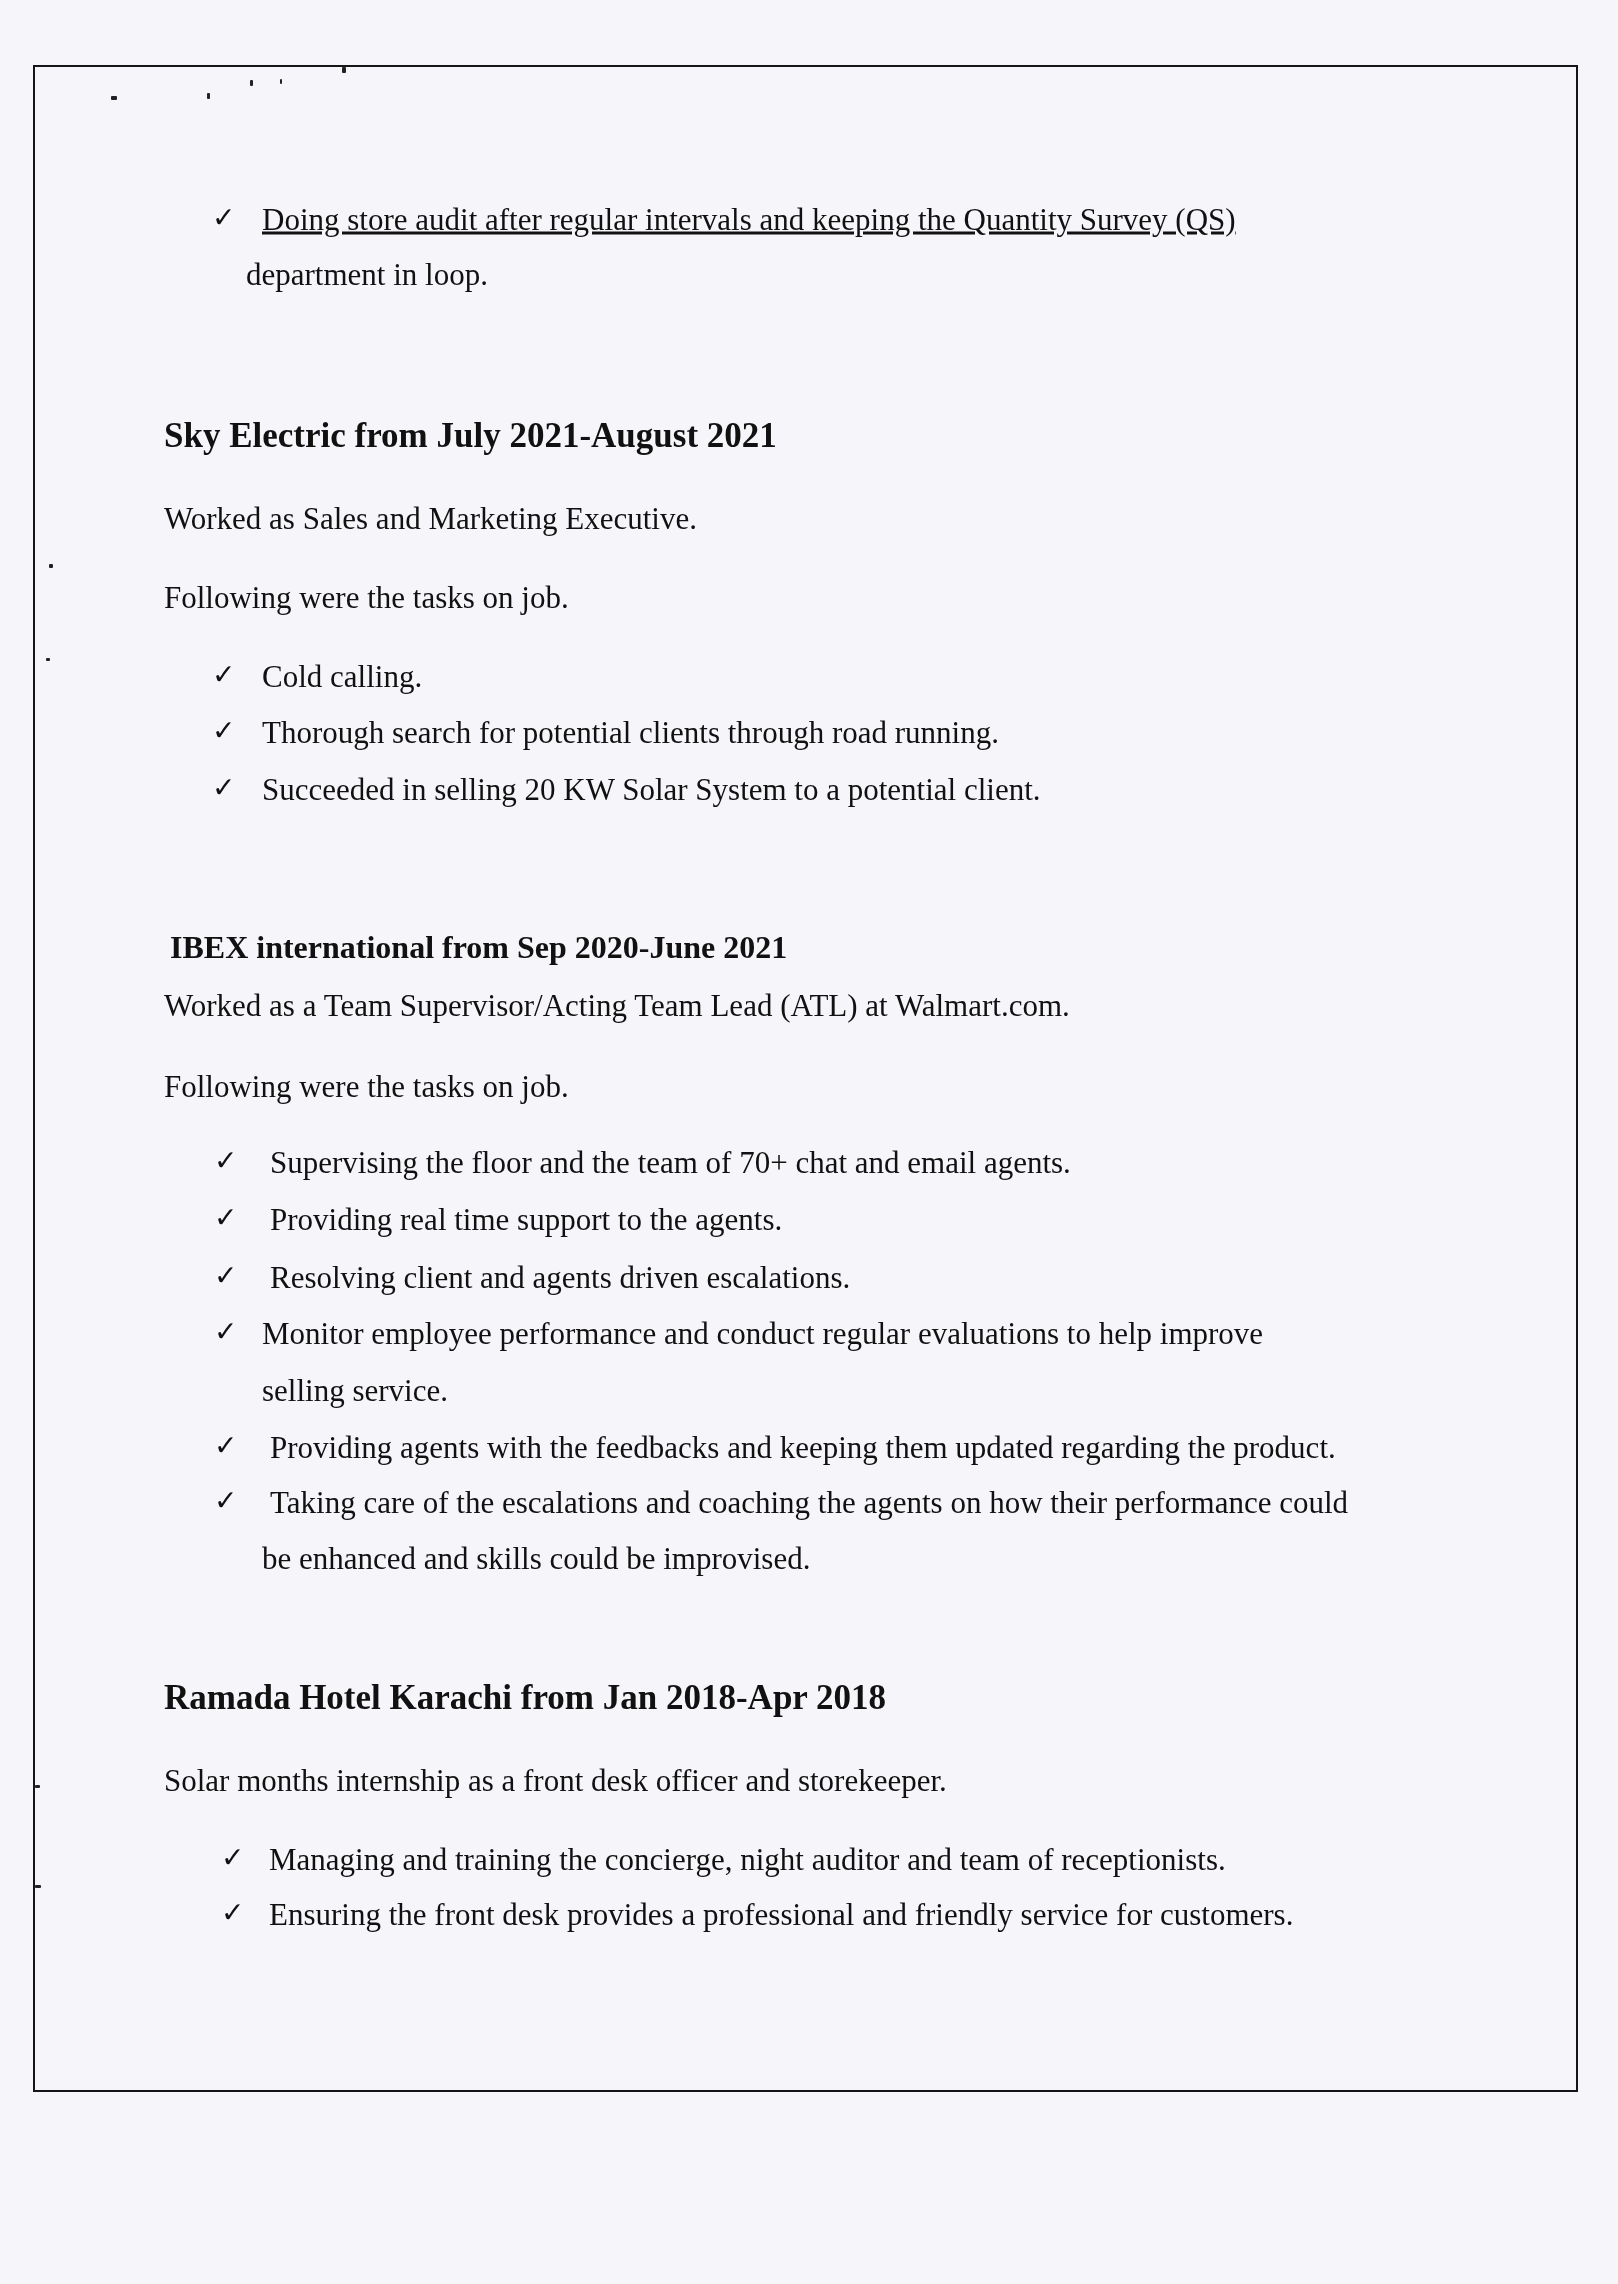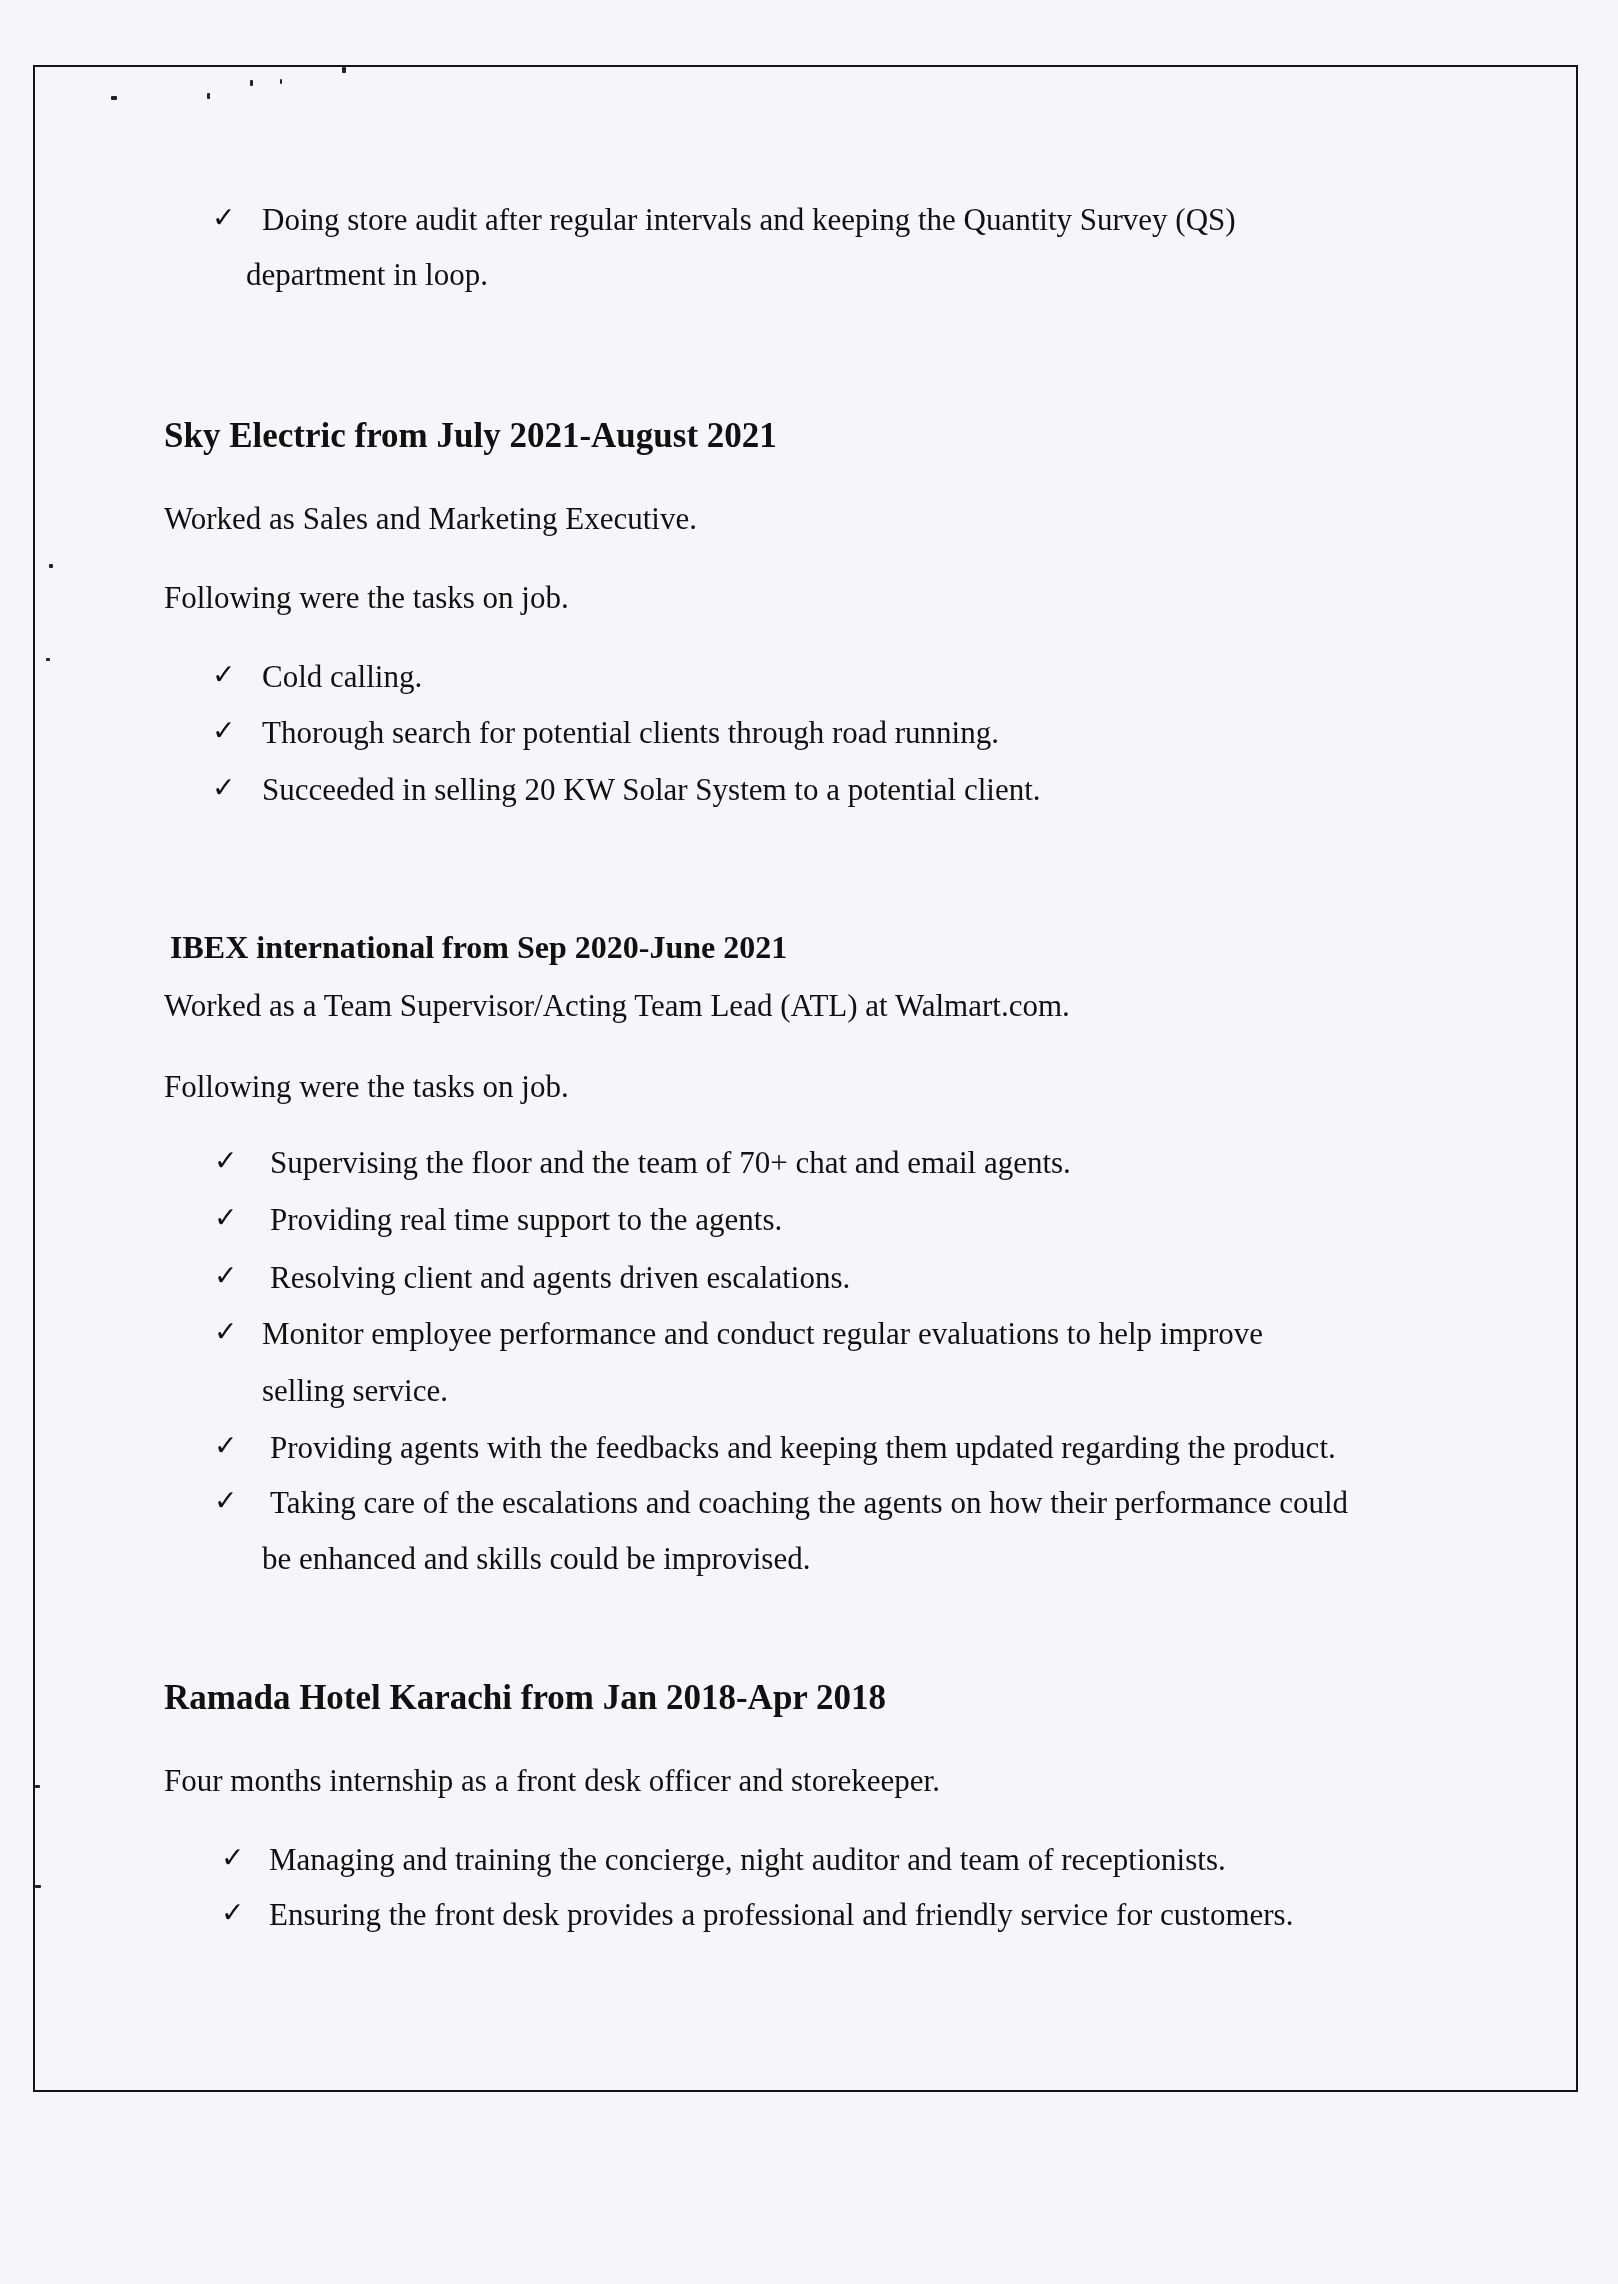--- a/index.html
+++ b/index.html
@@ -65,21 +65,21 @@
 <div class="speck" style="left:250px;top:80px;width:3px;height:6px;"></div>
 <div class="speck" style="left:280px;top:79px;width:2px;height:5px;"></div>
 <div class="speck" style="left:342px;top:67px;width:4px;height:6px;"></div>
 <div class="speck" style="left:49px;top:564px;width:4px;height:4px;"></div>
 <div class="speck" style="left:46px;top:658px;width:4px;height:3px;"></div>
 <div class="speck" style="left:35px;top:1785px;width:5px;height:3px;"></div>
 <div class="speck" style="left:35px;top:1885px;width:6px;height:3px;"></div>
 
 <div>
   <span class="check" style="left:212px;top:218px;">✓</span>
-  <span class="line body-text" style="left:262px;top:219px;">Doing store audit after regular intervals and keeping the Quantity Survey (QS)</span>
+  <span class="line body-text" style="left:262px;top:219px;text-decoration:underline;">Doing store audit after regular intervals and keeping the Quantity Survey (QS)</span>
   <span class="line body-text" style="left:246px;top:274px;">department in loop.</span>
 </div>
 
 <section>
   <div class="line heading" style="left:164px;top:435px;">Sky Electric from July 2021-August 2021</div>
   <div class="line body-text" style="left:164px;top:518px;">Worked as Sales and Marketing Executive.</div>
   <div class="line body-text" style="left:164px;top:597px;">Following were the tasks on job.</div>
 
   <div>
     <span class="check" style="left:212px;top:675px;">✓</span>
@@ -123,21 +123,21 @@
   </div>
   <div>
     <span class="check" style="left:214px;top:1501px;">✓</span>
     <span class="line body-text" style="left:270px;top:1502px;">Taking care of the escalations and coaching the agents on how their performance could</span>
     <span class="line body-text" style="left:262px;top:1558px;">be enhanced and skills could be improvised.</span>
   </div>
 </section>
 
 <section>
   <div class="line heading" style="left:164px;top:1697px;">Ramada Hotel Karachi from Jan 2018-Apr 2018</div>
-  <div class="line body-text" style="left:164px;top:1780px;">Four months internship as a front desk officer and storekeeper.</div>
+  <div class="line body-text" style="left:164px;top:1780px;">Solar months internship as a front desk officer and storekeeper.</div>
 
   <div>
     <span class="check" style="left:221px;top:1858px;">✓</span>
     <span class="line body-text" style="left:269px;top:1859px;">Managing and training the concierge, night auditor and team of receptionists.</span>
   </div>
   <div>
     <span class="check" style="left:221px;top:1913px;">✓</span>
     <span class="line body-text" style="left:269px;top:1914px;">Ensuring the front desk provides a professional and friendly service for customers.</span>
   </div>
 </section>

